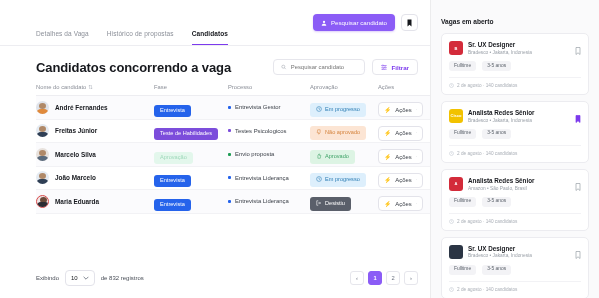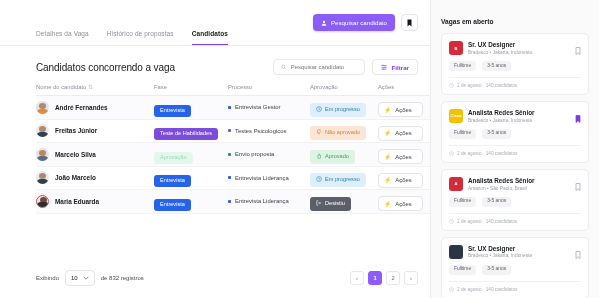--- a/index.html
+++ b/index.html
@@ -37,21 +37,21 @@
   }
   .icon-btn {
     width: 17px; height: 17px; border: 1px solid #e3e3ea; border-radius: 4px;
     background: #fff; display: flex; align-items: center; justify-content: center; cursor: pointer;
   }
 
   .section-head {
     display: flex; align-items: center; justify-content: space-between;
     padding: 13px 12px 0 36px;
   }
-  .section-title { font-size: 10px; font-weight: normal; color: #16181d; letter-spacing: -.1px; }
+  .section-title { font-size: 13px; font-weight: bold; color: #16181d; letter-spacing: -.1px; }
   .tools { display: flex; align-items: center; gap: 7px; }
   .search-box {
     display: flex; align-items: center; gap: 4px;
     border: 1px solid #e6e6ec; border-radius: 4px; height: 16px;
     padding: 0 7px; width: 92px; background: #fff;
   }
   .search-box input {
     border: none; outline: none; font-size: 5.9px; color: #9aa0a8;
     font-family: "Liberation Sans", sans-serif; width: 100%; background: transparent;
   }

